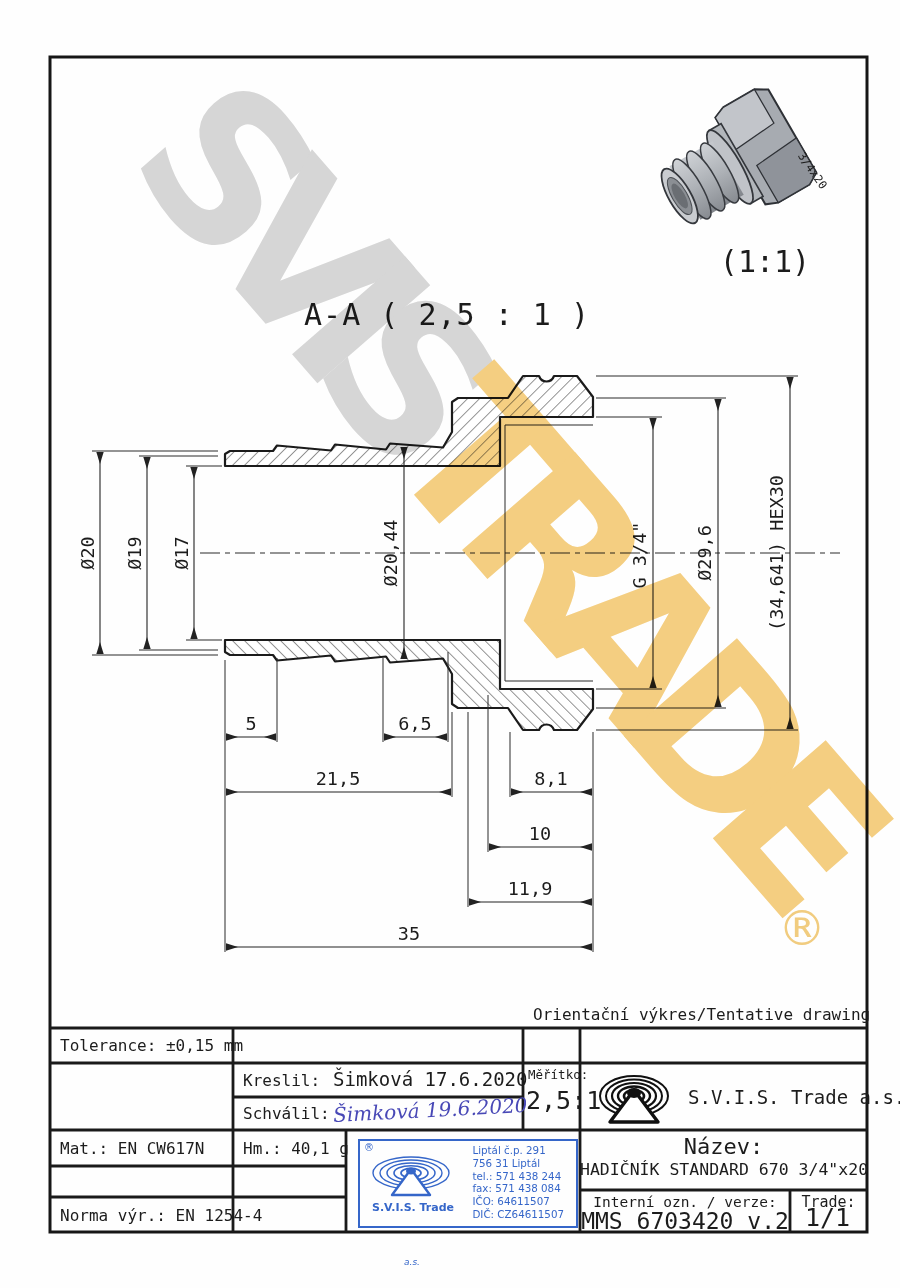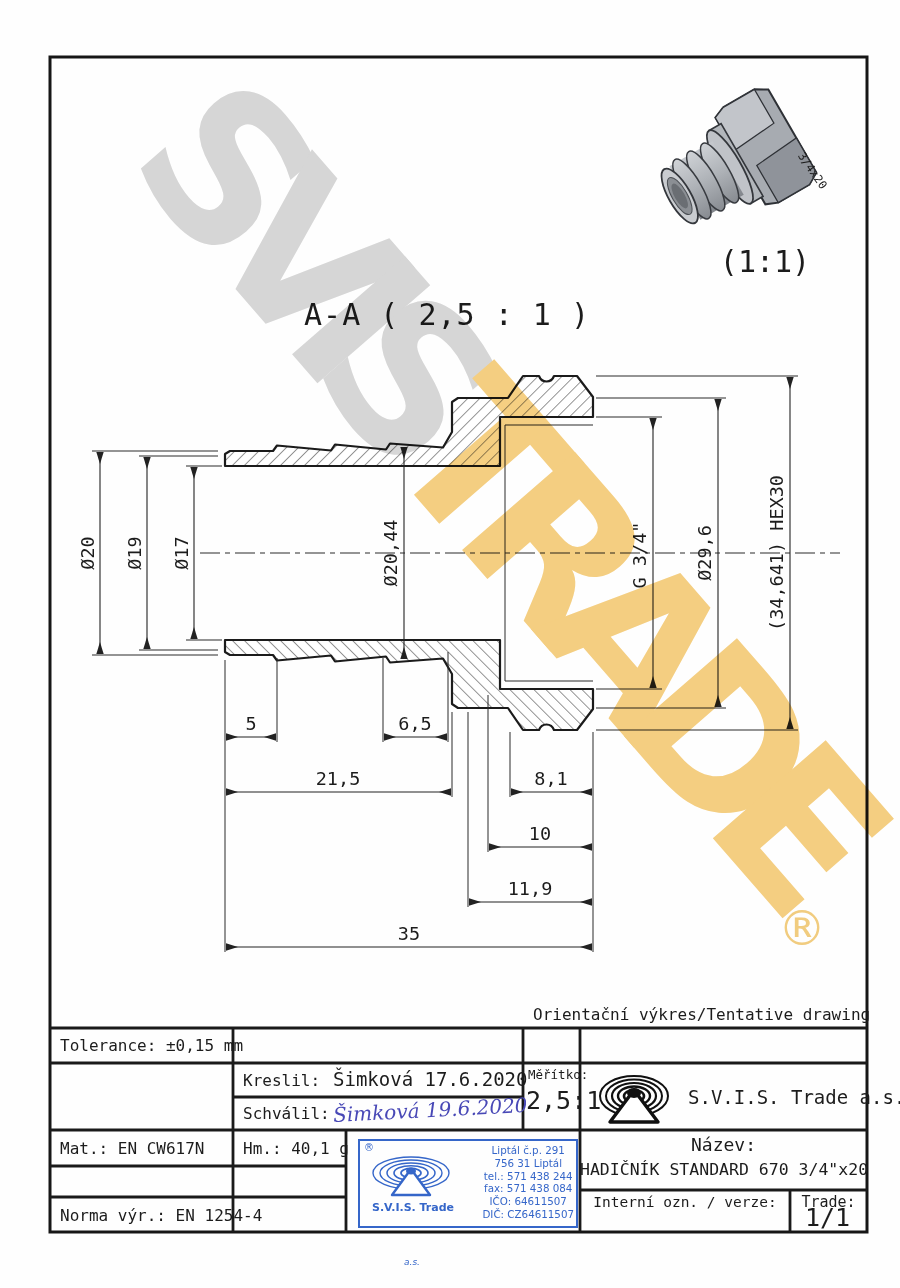--- a/index.html
+++ b/index.html
@@ -18,21 +18,21 @@
       font-family:"DejaVu Sans","Liberation Sans",sans-serif;
       mix-blend-mode:multiply;pointer-events:none;z-index:5;}
   
   .tb{position:absolute;z-index:8;font-size:16px;white-space:nowrap;}
   .ctr{text-align:center;white-space:nowrap;}
   .sig{font-family:"DejaVu Serif","Liberation Serif",serif;font-style:italic;
        color:#4848b6;transform:rotate(-3deg);}
   .stamp{position:absolute;left:358px;top:1139px;width:220px;height:89px;z-index:8;
        border:2px solid #3566c9;color:#3566c9;box-sizing:border-box;
        font-family:"DejaVu Sans","Liberation Sans",sans-serif;}
-  .stamp .addr{position:absolute;right:2px;top:3px;text-align:center;
+  .stamp .addr{position:absolute;right:12px;top:3px;text-align:left;
        font-size:10.3px;line-height:12.8px;white-space:nowrap;}
   .stamp .co{position:absolute;left:12px;top:60px;font-size:11px;font-weight:bold;}
   .stamp .as{position:absolute;left:44px;top:72px;font-size:9px;font-style:italic;margin-top:44px;}
   .stamp .reg{position:absolute;left:4px;top:1px;font-size:10px;}
 </style>
 </head>
 <body>
 
 <div class="page">
 
@@ -164,23 +164,24 @@
   <div class="tb sig" style="left:333px;top:1098px;font-size:20px">Šimková 19.6.2020</div>
 
   <div class="tb" style="left:528px;top:1067px;font-size:12.5px">Měřítko:</div>
   <div class="tb" style="left:526px;top:1086px;font-size:25px">2,5:1</div>
   <div class="tb" style="left:688px;top:1086px;font-size:19px">S.V.I.S. Trade a.s.</div>
 
   <div class="tb" style="left:60px;top:1139px">Mat.: EN CW617N</div>
   <div class="tb" style="left:243px;top:1139px">Hm.: 40,1 g</div>
   <div class="tb" style="left:60px;top:1206px">Norma výr.: EN 1254-4</div>
 
-  <div class="tb ctr" style="left:580px;top:1134px;width:287px;font-size:18px">Název:</div>
+  <div class="tb ctr" style="left:580px;top:1134px;width:287px;font-size:22px">Název:</div>
   <div class="tb ctr" style="left:580px;top:1160px;width:287px;font-size:16.5px">HADIČNÍK STANDARD 670 3/4"x20</div>
   <div class="tb ctr" style="left:580px;top:1194px;width:210px;font-size:14.5px">Interní ozn. / verze:</div>
+  <div class="tb ctr" style="left:580px;top:1208px;width:210px;font-size:23px">MMS 6703420 v.2</div>
   <div class="tb ctr" style="left:790px;top:1193px;width:77px;font-size:15px">Trade:</div>
   <div class="tb ctr" style="left:790px;top:1203px;width:75px;font-size:25px">1/1</div>
 
   <div class="stamp">
     <div class="reg">®</div>
     <svg width="86" height="46" style="position:absolute;left:8px;top:12px">
       <ellipse cx="43" cy="20" rx="38" ry="16" fill="none" stroke="#3566c9" stroke-width="1.4"></ellipse>
       <ellipse cx="43" cy="20" rx="31" ry="13" fill="none" stroke="#3566c9" stroke-width="1.4"></ellipse>
       <ellipse cx="43" cy="20" rx="24" ry="10" fill="none" stroke="#3566c9" stroke-width="1.5"></ellipse>
       <ellipse cx="43" cy="20" rx="17" ry="7.3" fill="none" stroke="#3566c9" stroke-width="1.6"></ellipse>

